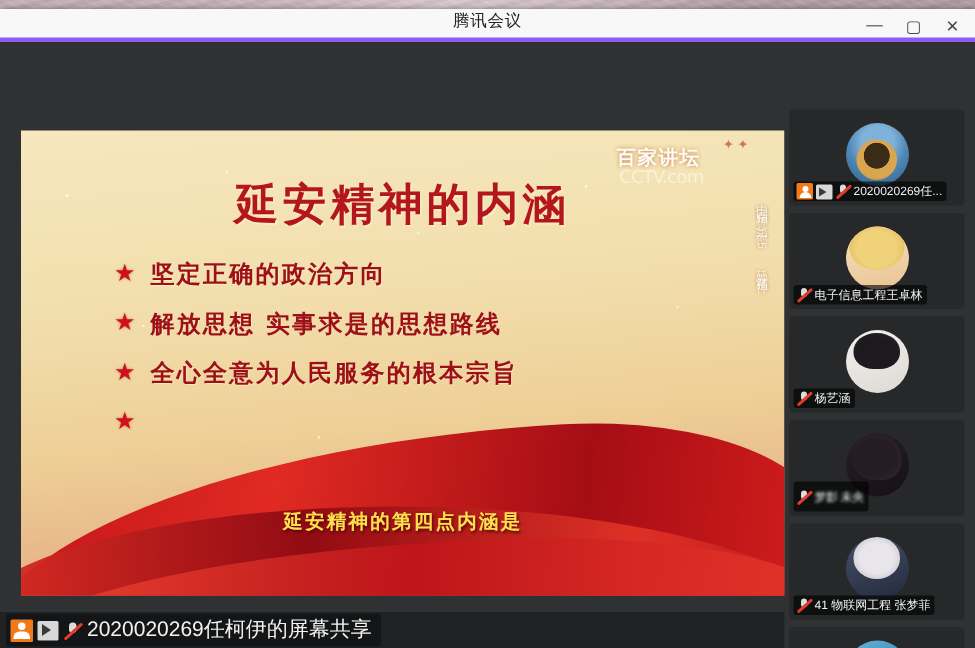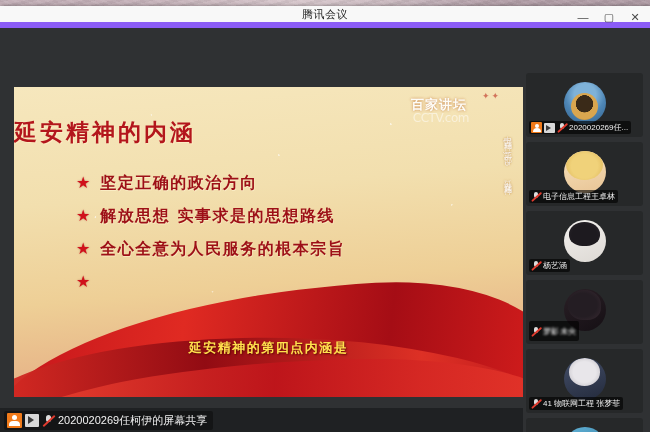--- a/index.html
+++ b/index.html
@@ -27,22 +27,22 @@
   }
 
   
   .window {
     position: absolute; left: 0; top: 6px; width: 650px; height: 426px;
     background: #f7f7f7;
     box-shadow: 0 0 4px rgba(0,0,0,.4);
   }
   .titlebar {
     position: relative; height: 22px; background: #f8f8f8;
-    display: flex; align-items: center; justify-content: center;
-    border-bottom: 6px solid #8b5cf6;
+    display: flex; justify-content: center;
+    border-bottom: 3px solid #8b5cf6;
   }
   .title-text {
     font-size: 11px; color: #222; letter-spacing: .5px;
   }
   .win-controls {
     position: absolute; right: 2px; top: 0; height: 22px;
     display: flex; align-items: center;
   }
   .win-btn {
     width: 26px; height: 22px; display: flex; align-items: center;
@@ -144,23 +144,23 @@
     position: absolute; right: 12px; top: 42px;
     writing-mode: vertical-rl;
     font-size: 8px; color: rgba(255,255,255,.82);
     letter-spacing: 2.5px; line-height: 1;
     text-shadow: 0 0 2px rgba(180,120,50,.8);
     height: 190px;
   }
 
   
   .slide-title {
-    position: absolute; left: 0; right: 0; top: 30px; text-align: left;
+    position: absolute; left: 0; right: 0; top: 30px; text-align: center;
     font-family: Liberation Mono, monospace;
-    font-size: 23px; font-weight: bold; color: #b3161c;
+    font-size: 29px; font-weight: bold; color: #b3161c;
     letter-spacing: 3px;
     text-shadow: 1px 1px 0 rgba(255,240,200,.7);
   }
   .bullets {
     position: absolute; left: 62px; top: 84px; right: 40px;
   }
   .bullet {
     display: flex; align-items: center; gap: 10px;
     margin-bottom: 9px; height: 24px;
   }
@@ -273,21 +273,21 @@
     position: absolute; left: 0; bottom: 0; width: 523px; height: 24px;
     background: #1f2123;
     display: flex; align-items: center;
   }
   .share-badge {
     display: flex; align-items: center; gap: 3px;
     background: rgba(0,0,0,.35); padding: 2px 6px 2px 3px;
     margin-left: 4px; border-radius: 2px;
   }
   .share-badge .share-text {
-    font-size: 11px; color: #f2f2f2; white-space: nowrap; text-align: center;
+    font-size: 14px; color: #f2f2f2; white-space: nowrap; text-align: center;
   }
   .ic-host.lg { width: 15px; height: 15px; }
   .ic-host.lg::before { left:4.8px; top:2.2px; width:5.4px; height:5.4px; }
   .ic-host.lg::after { left:2.2px; top:8.4px; width:10.6px; height:5px; }
   .ic-share.lg { width: 14px; height: 13px; }
   .ic-share.lg::after { left:3px; top:2.6px; border-left:6px solid #3a3a3a;
     border-top:4px solid transparent; border-bottom:4px solid transparent; }
   .ic-mic.lg { width: 13px; height: 14px; }
   .ic-mic.lg::before { left:4px; top:1.5px; width:5px; height:7.5px;
     border-radius:2.5px; box-shadow: 0 7.5px 0 -3px #dcdcdc; }

